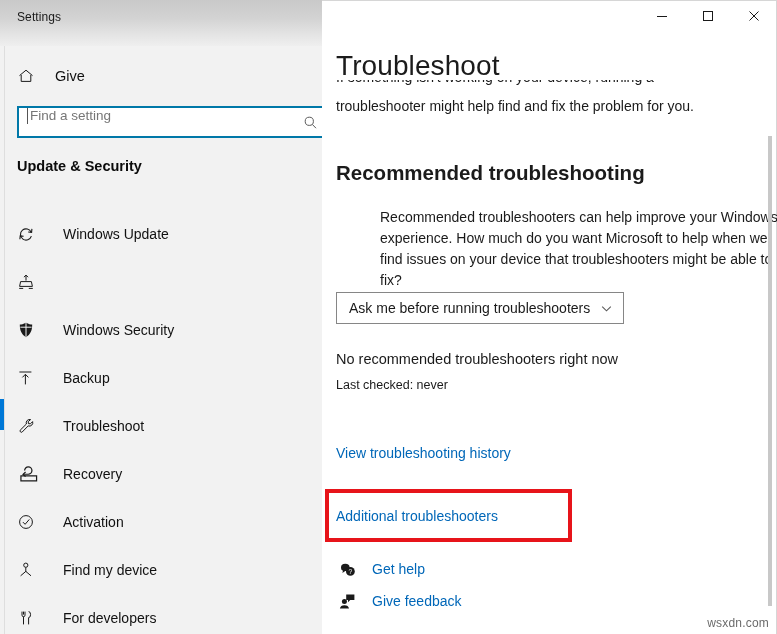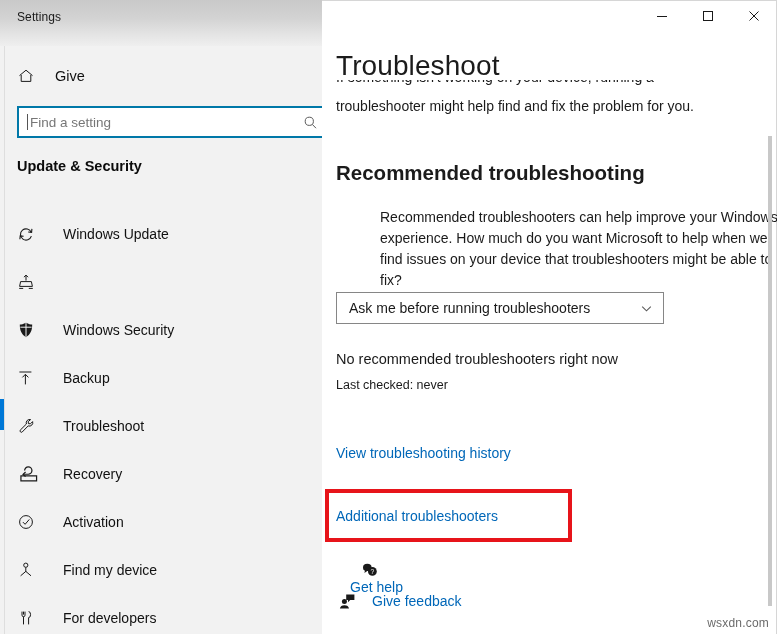--- a/index.html
+++ b/index.html
@@ -60,21 +60,21 @@
   }
   #home-row .nav-ico { width: 22px; height: 20px; display:flex; align-items:center; }
   #home-row .nav-label { margin-left: 16px; font-size: 14.5px; color: #111; }
 
   #search-wrap {
     position: absolute;
     left: 17px; top: 106px;
     width: 312px; height: 32px;
     background: #ffffff;
     border: 2px solid #0078a8;
-    display: flex; align-items: center;
+    display: flex; 
   }
   #search-caret {
     width: 1px; height: 16px; background: #555; margin-left: 8px;
   }
   #search-placeholder {
     flex: 1;
     font-size: 13.5px;
     color: #767676;
     margin-left: 2px;
   }
@@ -178,21 +178,21 @@
     left: 14px; top: 169px;
     width: 412px;
     font-size: 14px;
     line-height: 21px;
     color: #1a1a1a;
     margin-left: 44px;
   }
   #dropdown {
     position: absolute;
     left: 14px; top: 254px;
-    width: 328px; height: 32px;
+    width: 288px; height: 32px;
     border: 1px solid #868686;
     background: #ffffff;
     display: flex; align-items: center;
     padding: 0 10px 0 12px;
   }
   #dropdown .dd-text { flex: 1; font-size: 14px; color: #1a1a1a; white-space: nowrap; }
   #dropdown .dd-chev { display:flex; align-items:center; }
 
   #no-rec {
     position: absolute;
@@ -228,21 +228,21 @@
     color: #0067b8;
     cursor: pointer;
     white-space: nowrap;
   }
   .help-row {
     position: absolute;
     left: 14px;
     display: flex;
     align-items: center;
   }
-  #row-get-help { top: 521px; flex-direction: column; }
+  #row-get-help { top: 521px; }
   #row-give-feedback { top: 553px; }
   .help-row .help-ico {
     width: 22px; height: 20px;
     display:flex; align-items:center; justify-content:center;
     color: #1a1a1a;
   }
   .help-row .help-label {
     margin-left: 14px;
     font-size: 14px;
     color: #0067b8;

